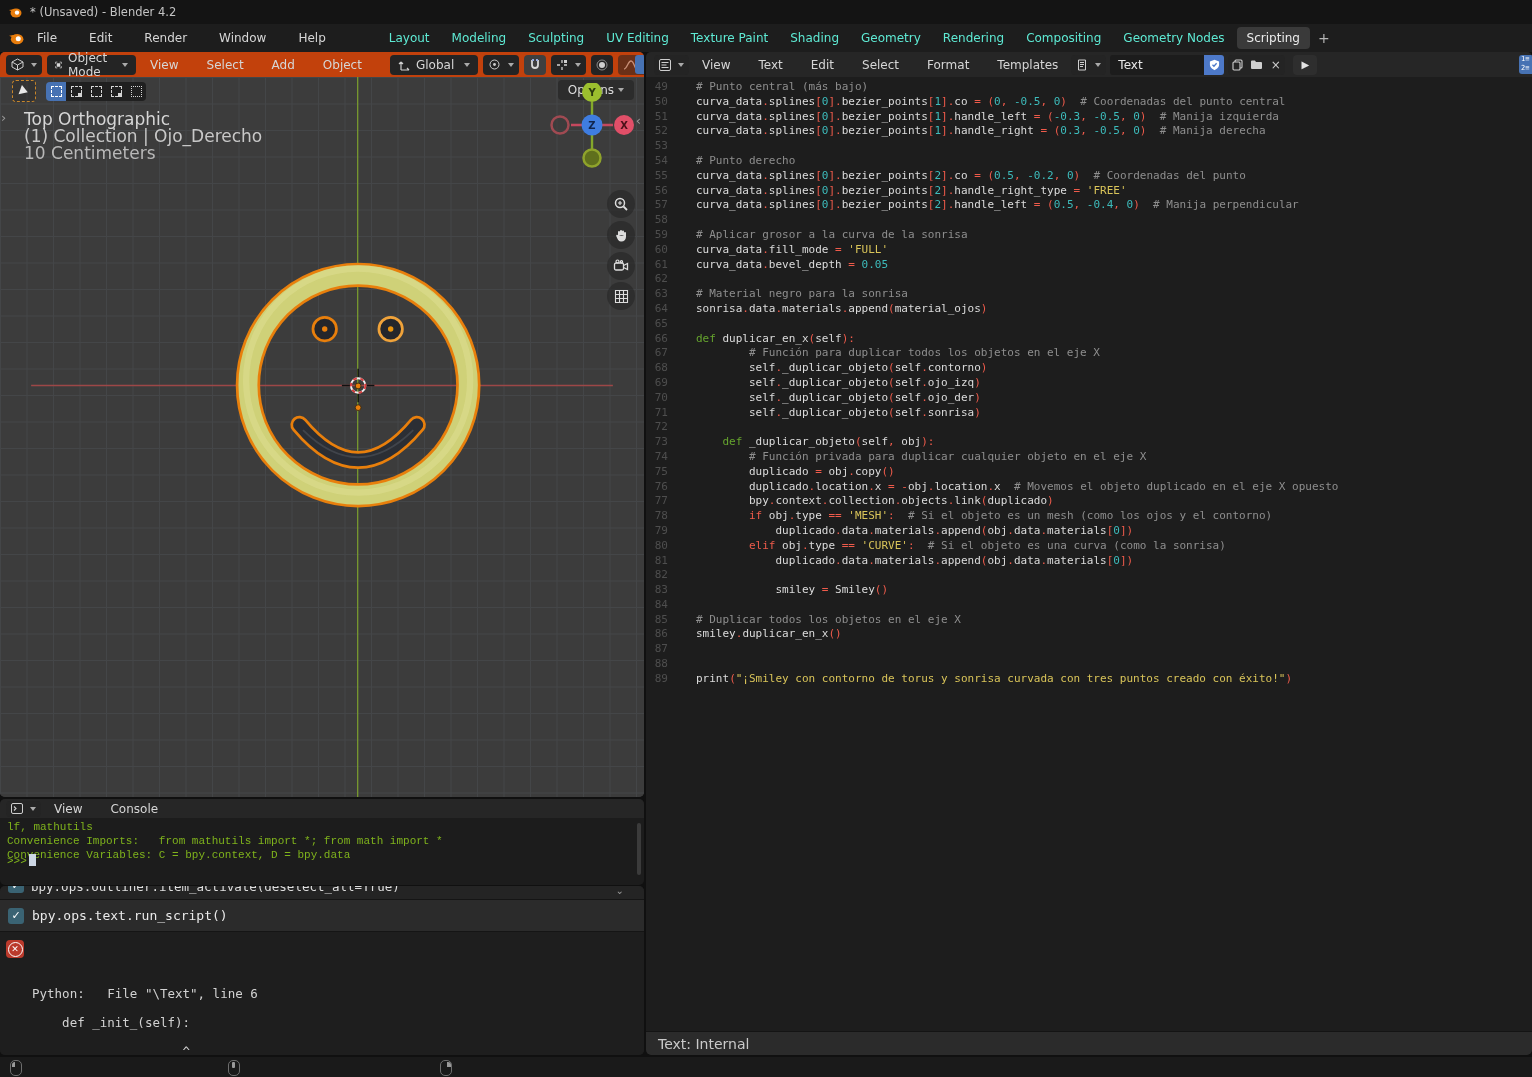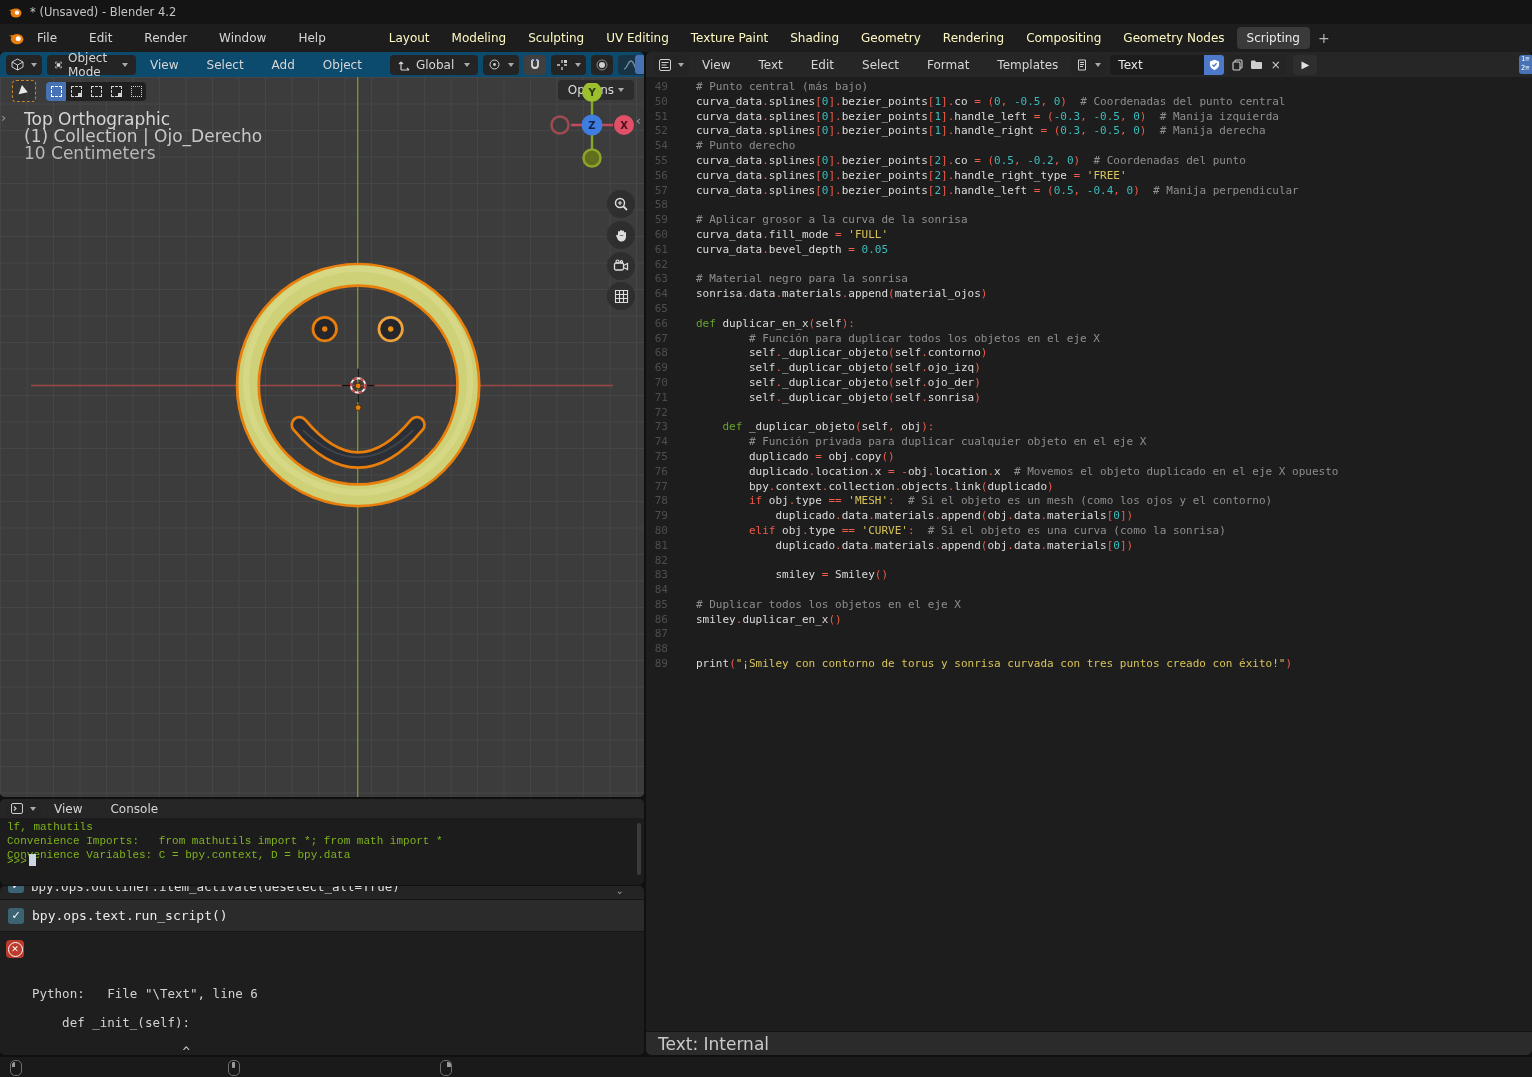--- a/index.html
+++ b/index.html
@@ -9,34 +9,34 @@
   .region{position:absolute;border-radius:5px;overflow:hidden;background:#1d1d1d;}
 
   
   .titlebar{left:0;top:0;width:1532px;height:24px;background:#141414;display:flex;align-items:center;padding-left:8px;gap:8px;}
   .titlebar .t{font-size:11.5px;color:#c4c4c4;}
 
   
   .topbar{left:0;top:24px;width:1532px;height:28px;background:#1d1d1d;display:flex;align-items:center;}
   .tb-menu{font-size:12px;color:#d6d6d6;padding:4px 11px;border-radius:3px;}
   .tabs{display:flex;align-items:flex-end;gap:2px;margin-left:42px;}
-  .tab{font-size:12px;color:#fef9c3;padding:4px 10px;border-radius:4px;white-space:nowrap;}
+  .tab{font-size:12px;color:#5eead4;padding:4px 10px;border-radius:4px;white-space:nowrap;}
   .tab.active{background:#3a3a3a;color:#ececec;}
   .newtab{font-size:14px;color:#b5b5b5;padding:0 8px;}
 
   
   .hd{display:flex;align-items:center;font-size:12px;color:#d6d6d6;gap:10px;}
   .hd-menu{padding:3px 9px;border-radius:3px;}
   .chev{width:0;height:0;border-left:3.5px solid transparent;border-right:3.5px solid transparent;border-top:4px solid #aaa;display:inline-block;margin-left:4px;}
   .ibtn{display:flex;align-items:center;justify-content:center;background:#242424;border-radius:4px;height:20px;padding:0 5px;gap:3px;}
   .pill{display:flex;align-items:center;background:#242424;border-radius:4px;height:20px;padding:0 8px;gap:6px;}
 
   
   .viewport{left:0;top:52px;width:644px;height:745px;background:#3c3c3c;}
-  .vp-header{position:absolute;left:0;top:0;right:0;height:25px;background:#0c4a6e;display:flex;align-items:center;padding:0 6px;gap:5px;z-index:5;}
+  .vp-header{position:absolute;left:0;top:0;right:0;height:25px;background:#c2410c;display:flex;align-items:center;padding:0 6px;gap:5px;z-index:5;}
   .vp-canvas{position:absolute;left:0;top:25px;right:0;bottom:0;
      background-color:#3c3c3c;
      background-image:linear-gradient(#444648 1px,transparent 1px),linear-gradient(90deg,#444648 1px,transparent 1px);
      background-size:26.5px 26.5px;}
   .vp-overlay-text{position:absolute;left:24px;top:34px;line-height:17px;font-size:17px;}
   .ovl1{color:#d6d6d6}.ovl2{color:#c8c8c8}.ovl3{color:#b8b8b8}
   .toolrow{position:absolute;left:12px;top:3px;display:flex;gap:10px;align-items:center;}
   .tweak{width:22px;height:20px;border:1.5px dashed #c8862b;border-radius:4px;display:flex;align-items:center;justify-content:center;background:rgba(25,25,25,.25);}
   .cursor-tri{width:0;height:0;border-top:5px solid transparent;border-bottom:5px solid transparent;border-left:8px solid #e8e8e8;transform:rotate(20deg);}
   .selgroup{display:flex;}
@@ -79,21 +79,21 @@
   .db-cluster{display:flex;align-items:center;margin-left:auto;margin-right:300px;gap:4px;}
   .db-name{display:flex;align-items:center;background:#1c1c1c;border-radius:3px 0 0 3px;height:20px;width:78px;padding:0 8px;font-size:12px;color:#e8e8e8;}
   .db-shield{width:20px;height:20px;background:#4d79c9;border-radius:0 3px 3px 0;display:flex;align-items:center;justify-content:center;}
   .icongroup{display:flex;background:#242424;border-radius:4px;overflow:hidden;}
   .icongroup .ic{width:19px;height:20px;display:flex;align-items:center;justify-content:center;color:#cfcfcf;font-size:12px;}
   .runbtn{width:24px;height:20px;background:#2e2e2e;border-radius:4px;display:flex;align-items:center;justify-content:center;color:#e3e3e3;font-size:10px;}
   .ln-toggle{position:absolute;right:0;top:3px;width:11px;height:19px;background:#4772b3;border-radius:3px 0 0 3px;overflow:hidden;color:#fff;font-size:7px;line-height:9px;padding-left:2px;font-family:"DejaVu Sans Mono",monospace;}
   .code{position:absolute;left:0;top:25px;right:0;bottom:23px;padding-top:3px;font-family:"DejaVu Sans Mono",monospace;font-size:11px;line-height:14.8px;overflow:hidden;}
   .code-line{display:flex;white-space:pre;}
   .ln{width:22px;text-align:right;flex:none;margin-right:28px;}
-  .ed-footer{position:absolute;left:0;right:0;bottom:0;height:23px;background:#2b2b2b;border-top:1px solid #141414;display:flex;align-items:center;padding-left:12px;font-size:17px;color:#c9c9c9;border-radius:0 0 5px 5px;}
+  .ed-footer{position:absolute;left:0;right:0;bottom:0;height:23px;background:#2b2b2b;border-top:1px solid #141414;display:flex;align-items:center;padding-left:12px;font-size:14px;color:#c9c9c9;border-radius:0 0 5px 5px;}
 
   
   .statusbar{left:0;top:1057px;width:1532px;height:20px;background:#1a1a1a;}
   .mouse{position:absolute;top:3px;width:10px;height:14px;border:1.5px solid #6e6e6e;border-radius:5px;}
   .mouse::before{content:"";position:absolute;background:#9a9a9a;}
   .mouse.left::before{left:0.5px;top:1px;width:3.5px;height:5px;border-radius:3px 0 0 0;}
   .mouse.mid::before{left:3px;top:0.5px;width:3px;height:6px;border-radius:1px;}
   .mouse.right::before{right:0.5px;top:1px;width:3.5px;height:5px;border-radius:0 3px 0 0;}
 
   
@@ -423,20 +423,21 @@
         <span class="runbtn" style="margin-left:4px;">▶</span>
       </div>
       <span class="ln-toggle">1≡<br>2≡</span>
     </div>
 
     <div class="code" id="code">
         <div class="code-line"><span class="ln">49</span><span class="ct"><span class="c"># Punto central (más bajo)</span></span></div>
         <div class="code-line"><span class="ln">50</span><span class="ct">curva_data<span class="r">.</span>splines<span class="r">[</span><span class="b">0</span><span class="r">]</span><span class="r">.</span>bezier_points<span class="r">[</span><span class="b">1</span><span class="r">]</span><span class="r">.</span>co <span class="r">=</span> <span class="r">(</span><span class="b">0</span><span class="r">,</span> <span class="b">-0.5</span><span class="r">,</span> <span class="b">0</span><span class="r">)</span>  <span class="c"># Coordenadas del punto central</span></span></div>
         <div class="code-line"><span class="ln">51</span><span class="ct">curva_data<span class="r">.</span>splines<span class="r">[</span><span class="b">0</span><span class="r">]</span><span class="r">.</span>bezier_points<span class="r">[</span><span class="b">1</span><span class="r">]</span><span class="r">.</span>handle_left <span class="r">=</span> <span class="r">(</span><span class="b">-0.3</span><span class="r">,</span> <span class="b">-0.5</span><span class="r">,</span> <span class="b">0</span><span class="r">)</span>  <span class="c"># Manija izquierda</span></span></div>
         <div class="code-line"><span class="ln">52</span><span class="ct">curva_data<span class="r">.</span>splines<span class="r">[</span><span class="b">0</span><span class="r">]</span><span class="r">.</span>bezier_points<span class="r">[</span><span class="b">1</span><span class="r">]</span><span class="r">.</span>handle_right <span class="r">=</span> <span class="r">(</span><span class="b">0.3</span><span class="r">,</span> <span class="b">-0.5</span><span class="r">,</span> <span class="b">0</span><span class="r">)</span>  <span class="c"># Manija derecha</span></span></div>
+        <div class="code-line"><span class="ln">53</span><span class="ct"> </span></div>
         <div class="code-line"><span class="ln">54</span><span class="ct"><span class="c"># Punto derecho</span></span></div>
         <div class="code-line"><span class="ln">55</span><span class="ct">curva_data<span class="r">.</span>splines<span class="r">[</span><span class="b">0</span><span class="r">]</span><span class="r">.</span>bezier_points<span class="r">[</span><span class="b">2</span><span class="r">]</span><span class="r">.</span>co <span class="r">=</span> <span class="r">(</span><span class="b">0.5</span><span class="r">,</span> <span class="b">-0.2</span><span class="r">,</span> <span class="b">0</span><span class="r">)</span>  <span class="c"># Coordenadas del punto</span></span></div>
         <div class="code-line"><span class="ln">56</span><span class="ct">curva_data<span class="r">.</span>splines<span class="r">[</span><span class="b">0</span><span class="r">]</span><span class="r">.</span>bezier_points<span class="r">[</span><span class="b">2</span><span class="r">]</span><span class="r">.</span>handle_right_type <span class="r">=</span> <span class="y">'FREE'</span></span></div>
         <div class="code-line"><span class="ln">57</span><span class="ct">curva_data<span class="r">.</span>splines<span class="r">[</span><span class="b">0</span><span class="r">]</span><span class="r">.</span>bezier_points<span class="r">[</span><span class="b">2</span><span class="r">]</span><span class="r">.</span>handle_left <span class="r">=</span> <span class="r">(</span><span class="b">0.5</span><span class="r">,</span> <span class="b">-0.4</span><span class="r">,</span> <span class="b">0</span><span class="r">)</span>  <span class="c"># Manija perpendicular</span></span></div>
         <div class="code-line"><span class="ln">58</span><span class="ct"> </span></div>
         <div class="code-line"><span class="ln">59</span><span class="ct"><span class="c"># Aplicar grosor a la curva de la sonrisa</span></span></div>
         <div class="code-line"><span class="ln">60</span><span class="ct">curva_data<span class="r">.</span>fill_mode <span class="r">=</span> <span class="y">'FULL'</span></span></div>
         <div class="code-line"><span class="ln">61</span><span class="ct">curva_data<span class="r">.</span>bevel_depth <span class="r">=</span> <span class="b">0.05</span></span></div>
         <div class="code-line"><span class="ln">62</span><span class="ct"> </span></div>
         <div class="code-line"><span class="ln">63</span><span class="ct"><span class="c"># Material negro para la sonrisa</span></span></div>

